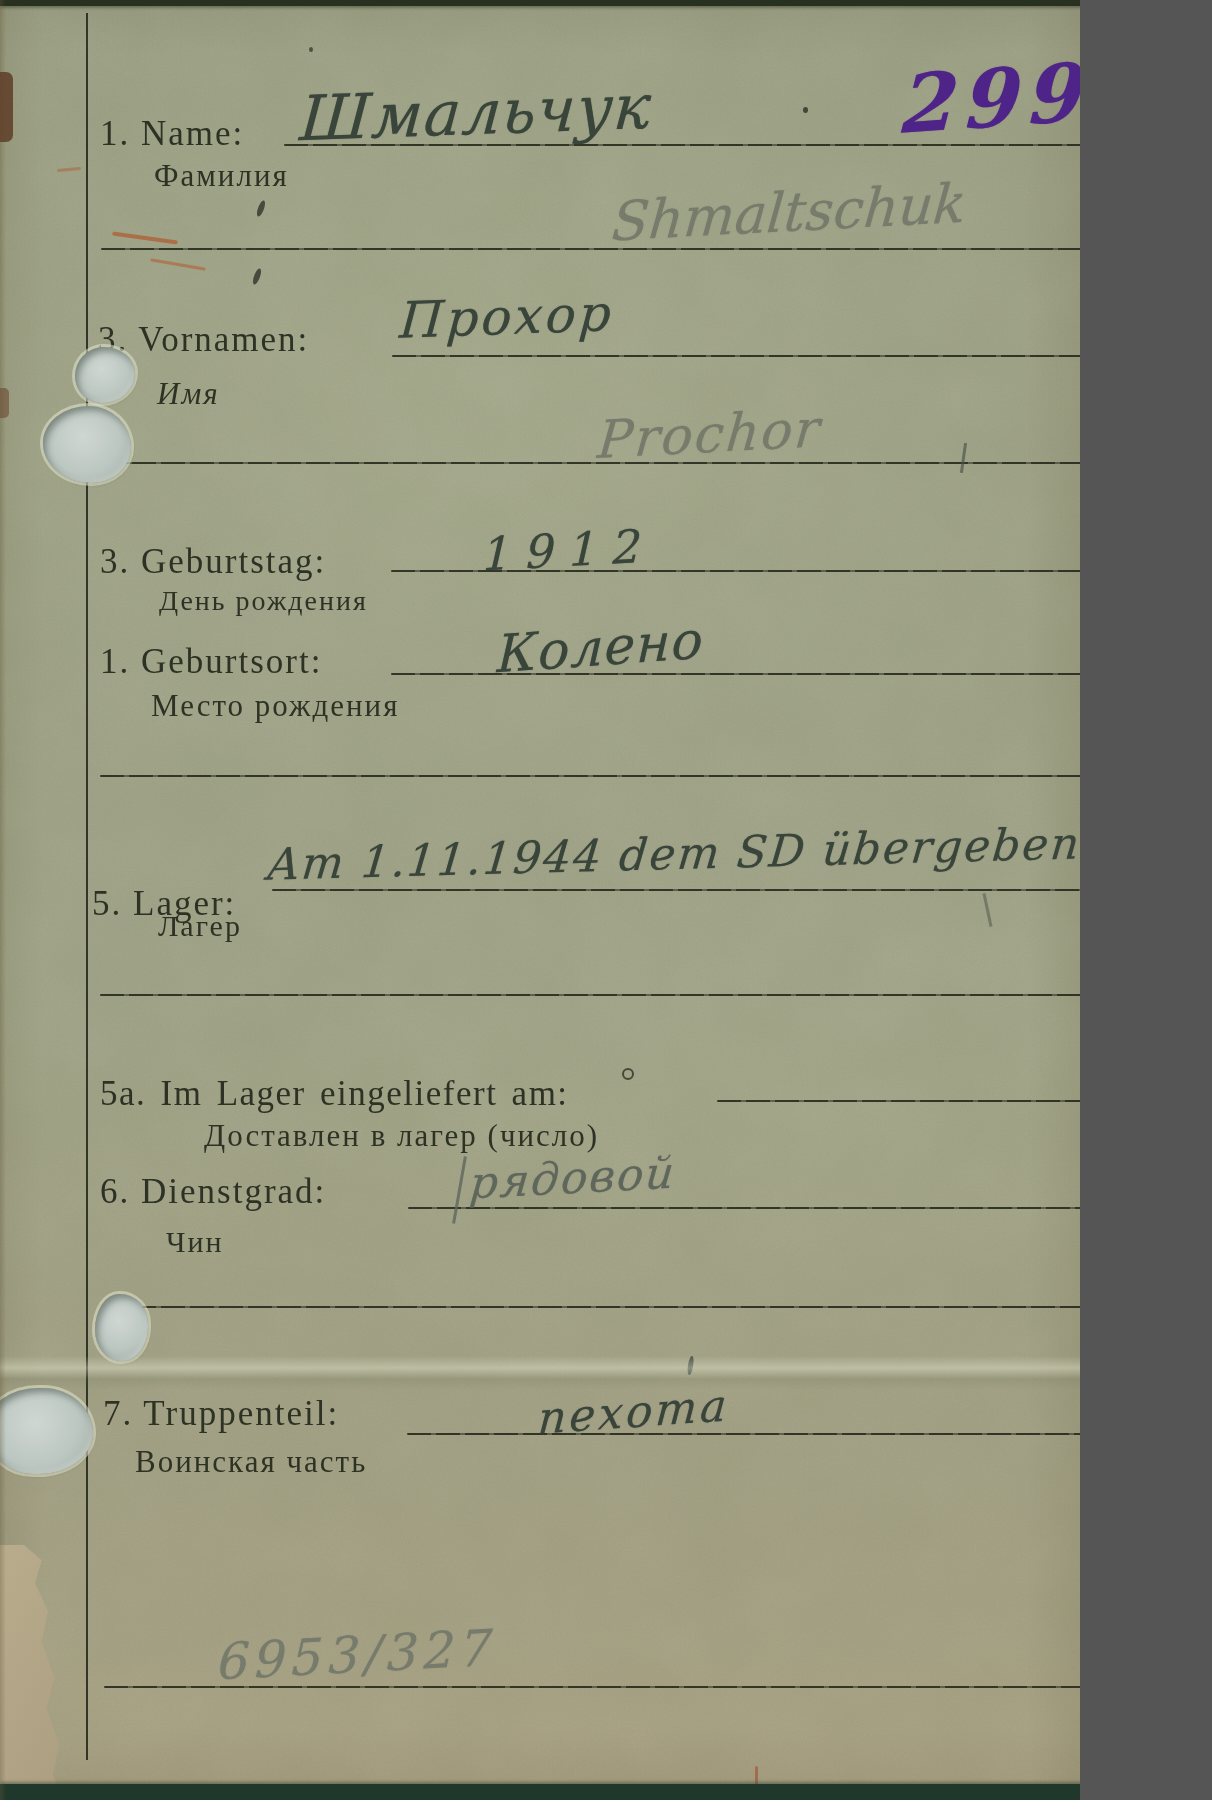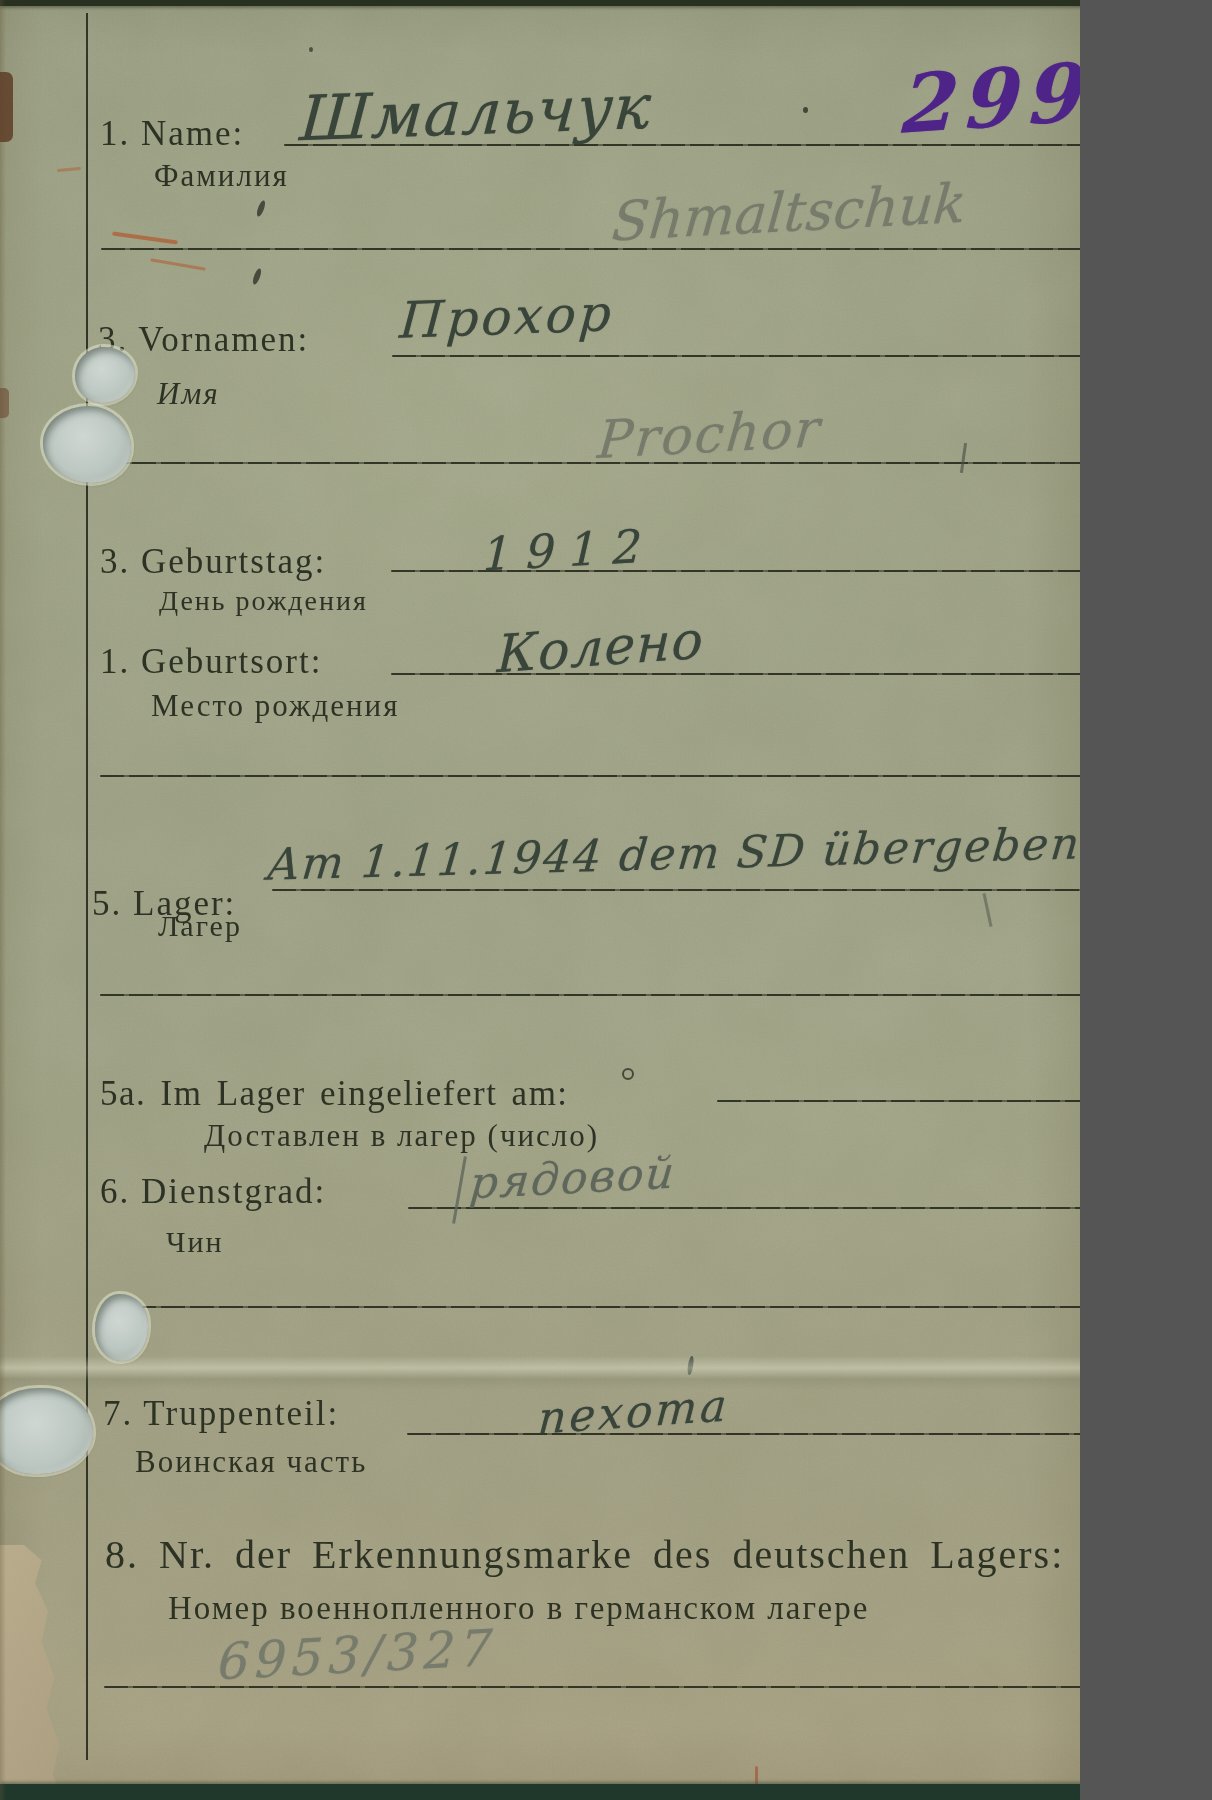--- a/index.html
+++ b/index.html
@@ -76,22 +76,20 @@
   <div class="lbl" style="left:100px;top:644px;font-size:35px;">1. Geburtsort:</div>
   <div class="lbl" style="left:151px;top:690px;font-size:31px;">Место рождения</div>
   <div class="lbl" style="left:92px;top:858px;font-size:35px;margin-top:28px;">5. Lager:</div>
   <div class="lbl" style="left:158px;top:910px;font-size:30px;">Лагер</div>
   <div class="lbl" style="left:100px;top:1076px;font-size:35px;letter-spacing:1.5px;word-spacing:4px;">5a. Im Lager eingeliefert am:</div>
   <div class="lbl" style="left:204px;top:1120px;font-size:31px;">Доставлен в лагер (число)</div>
   <div class="lbl" style="left:100px;top:1174px;font-size:35px;">6. Dienstgrad:</div>
   <div class="lbl" style="left:166px;top:1226px;font-size:30px;">Чин</div>
   <div class="lbl" style="left:103px;top:1396px;font-size:35px;">7. Truppenteil:</div>
   <div class="lbl" style="left:135px;top:1446px;font-size:31px;">Воинская часть</div>
-  <div class="lbl" style="left:105px;top:1534px;font-size:40px;letter-spacing:2px;word-spacing:8px;">8. Nr. der Erkennungsmarke des deutschen Lagers:</div>
-  <div class="lbl" style="left:168px;top:1591px;font-size:33px;">Номер военнопленного в германском лагере</div>
 
   <div class="hw purple" style="left:903px;top:58px;font-size:80px;font-weight:bold;letter-spacing:8px;transform:rotate(-4deg) skewX(-8deg);">299</div>
   <div class="hw ink" style="left:300px;top:82px;font-size:62px;transform:rotate(-2deg) skewX(-6deg);letter-spacing:1px;">Шмальчук</div>
   <div class="hw pencil" style="left:612px;top:186px;font-size:54px;transform:rotate(-3deg) skewX(-8deg);">Shmaltschuk</div>
   <div class="hw ink" style="left:400px;top:292px;font-size:50px;transform:rotate(-2deg) skewX(-6deg);letter-spacing:3px;">Прохор</div>
   <div class="hw pencil" style="left:598px;top:408px;font-size:52px;transform:rotate(-3deg) skewX(-8deg);letter-spacing:2px;">Prochor</div>
   <div class="hw ink" style="left:483px;top:527px;font-size:46px;transform:rotate(-3deg) skewX(-5deg);letter-spacing:14px;">1912</div>
   <div class="hw ink" style="left:497px;top:621px;font-size:52px;transform:rotate(-4deg) skewX(-6deg);letter-spacing:1px;">Колено</div>
   <div class="hw ink" style="left:268px;top:832px;font-size:44px;transform:rotate(-1.5deg) skewX(-7deg);letter-spacing:2px;">Am 1.11.1944 dem SD übergeben</div>
   <div class="hw pencil-dark" style="left:470px;top:1156px;font-size:44px;transform:rotate(-3deg) skewX(-8deg);letter-spacing:2px;">рядовой</div>

